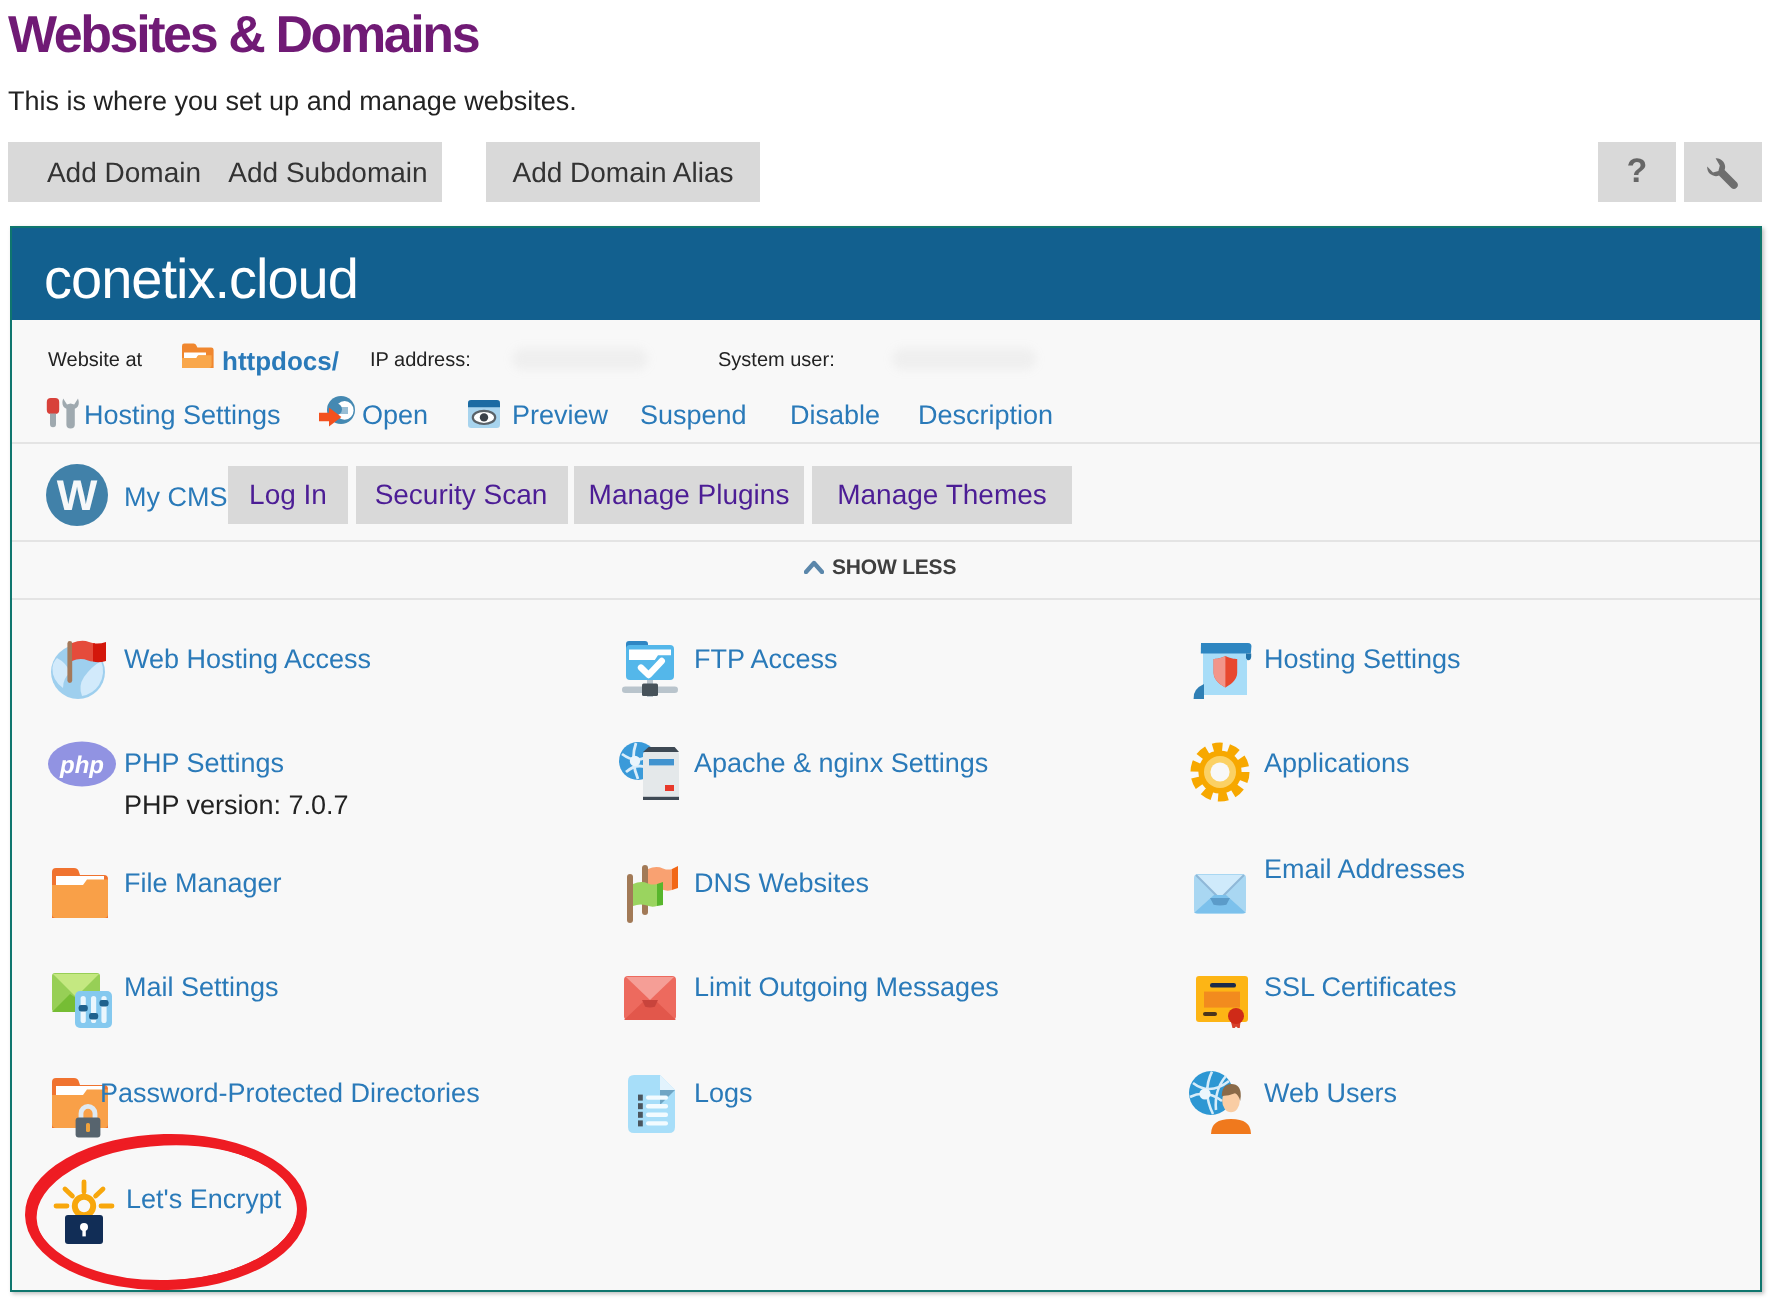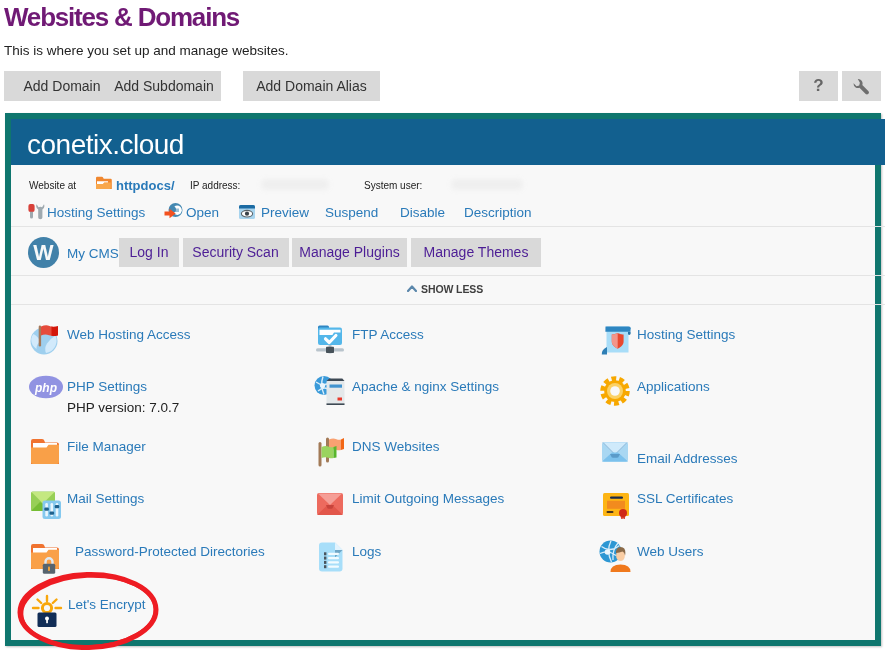--- a/index.html
+++ b/index.html
@@ -2,21 +2,21 @@
 <html><head>
 <meta charset="utf-8">
 <style>
 * { margin:0; padding:0; box-sizing:border-box; }
 body { width:888px; height:653px; background:#fff; font-family:"Liberation Sans",sans-serif; overflow:hidden; }
 #page { position:relative; width:888px; height:653px; }
 .abs { position:absolute; }
 #h1 { left:4px; top:4px; font-size:26px; font-weight:700; color:#701a75; letter-spacing:-1.2px; line-height:27px; }
 #sub { left:4px; top:44px; font-size:13.5px; color:#222; line-height:14px; }
 .btn { background:#d9d9d9; color:#333; font-size:14px; height:30px; line-height:30px; text-align:center; top:71px; }
-#card { left:5px; top:113px; width:876px; height:533px; background:#f8f8f8; border:6px solid #0f766e; box-shadow:1px 1px 2px rgba(0,0,0,0.25); }
+#card { left:5px; top:113px; width:876px; height:533px; background:#f8f8f8; border:1px solid #0f766e; box-shadow:1px 1px 2px rgba(0,0,0,0.25); }
 #tbar { left:0; top:0; width:874px; height:46px; background:#12608f; color:#fff; font-size:28px; letter-spacing:-0.5px; line-height:51px; padding-left:16px; }
 .dk { color:#222; font-size:10px; line-height:14px; }
 .lnk { color:#2a7ab9; font-size:13.5px; line-height:14px; }
 .b { font-weight:700; }
 .sep { left:0; width:874px; height:1px; background:#e4e4e4; }
 .gbtn { background:#d9d9d9; color:#4c1d95; font-size:14px; height:29px; line-height:29px; text-align:center; top:119px; }
 .smudge { height:11px; border-radius:5px; background:rgba(170,170,170,0.10); filter:blur(2.5px); }
 </style>
 </head>
 <body>
@@ -169,21 +169,21 @@
     </svg>
     <span class="abs lnk" style="left:341px;top:321px;">DNS Websites</span>
 
     <svg class="abs" style="left:588px;top:316px;" width="32" height="32" viewBox="0 0 32 32">
       <rect x="3" y="7" width="26" height="20" rx="2" fill="#a9d7f2"></rect>
       <path d="M4,7.5 h24 L16,19.5 z" fill="#cfeafb"></path>
       <path d="M4,7.5 L16,19.5 L28,7.5" fill="none" stroke="#8fb8d8" stroke-width="1"></path>
       <path d="M3,26.5 L13,17.5 h6 L29,26.5 z" fill="#7cc1ec"></path>
       <path d="M11,19 h10 l-1.8,3.4 q-3.2,0.8 -6.4,0 z" fill="#5b9bc9"></path>
     </svg>
-    <span class="abs lnk" style="left:626px;top:333px;">Email Addresses</span>
+    <span class="abs lnk" style="left:626px;top:314px;">Email Addresses</span>
 
     <svg class="abs" style="left:18px;top:368px;" width="32" height="32" viewBox="0 0 32 32">
       <rect x="2" y="4.5" width="24" height="19.5" rx="1.5" fill="#97cf56"></rect>
       <path d="M2.5,5 h23 L14,16.5 z" fill="#c4e881"></path>
       <path d="M2,24 L11,15 l3,2 3,-2 L26,24 z" fill="#76bd34"></path>
       <rect x="13.5" y="13.5" width="18.5" height="18.5" rx="2.5" fill="#85c9ef"></rect>
       <rect x="16.3" y="16" width="2.6" height="13.5" rx="1.3" fill="#eaf6fd"></rect>
       <rect x="21.5" y="16" width="2.6" height="13.5" rx="1.3" fill="#eaf6fd"></rect>
       <rect x="26.7" y="16" width="2.6" height="13.5" rx="1.3" fill="#eaf6fd"></rect>
       <rect x="15.3" y="20.5" width="4.6" height="3.2" rx="1.2" fill="#1f618d"></rect>
@@ -211,21 +211,21 @@
     <span class="abs lnk" style="left:626px;top:373px;">SSL Certificates</span>
 
     <svg class="abs" style="left:18px;top:421px;" width="32" height="35" viewBox="0 0 32 35">
       <path d="M2,29 V6 q0,-2 2,-2 h9 q2,0 2.5,2 l0.5,1.5 h12 q2,0 2,2 V29 z" fill="#f07330"></path>
       <path d="M4,8 H28 V10.5 H21 l-2,2.7 H4 z" fill="#fff"></path>
       <path d="M2,12.5 h15.5 l2,-2.7 H30 V27 q0,2 -2,2 H4 q-2,0 -2,-2 z" fill="#f9a048"></path>
       <path d="M16.5,24.5 v-2.8 a3.5,3.5 0 0 1 7,0 v2.8" stroke="#dfe9f2" stroke-width="2.4" fill="none"></path>
       <rect x="13.8" y="23.8" width="12.4" height="10" rx="1.5" fill="#57646e"></rect>
       <rect x="19" y="26.5" width="2" height="4.5" rx="0.8" fill="#f0a23c"></rect>
     </svg>
-    <span class="abs lnk" style="left:64px;top:426px;">Password-Protected Directories</span>
+    <span class="abs lnk" style="left:44px;top:426px;">Password-Protected Directories</span>
 
     <svg class="abs" style="left:303px;top:421px;" width="32" height="32" viewBox="0 0 32 32">
       <path d="M8,2.5 h13 l7.5,7.5 v18.5 q0,3 -3,3 H8 q-3,0 -3,-3 V5.5 q0,-3 3,-3 z" fill="#a7def9"></path>
       <path d="M21,2.5 l7.5,7.5 h-7.5 z" fill="#e2f3fd"></path>
       <path d="M21,10 h7.5 l-7.5,7.5 z" fill="#6fa5c4"></path>
       <rect x="10" y="12.3" width="2.4" height="3" fill="#4a555e"></rect>
       <rect x="14" y="12.7" width="11" height="2.2" rx="1" fill="#f2fbff"></rect>
       <rect x="10" y="16.6" width="2.4" height="3" fill="#4a555e"></rect>
       <rect x="14" y="17" width="11" height="2.2" rx="1" fill="#f2fbff"></rect>
       <rect x="10" y="20.9" width="2.4" height="3" fill="#4a555e"></rect>

